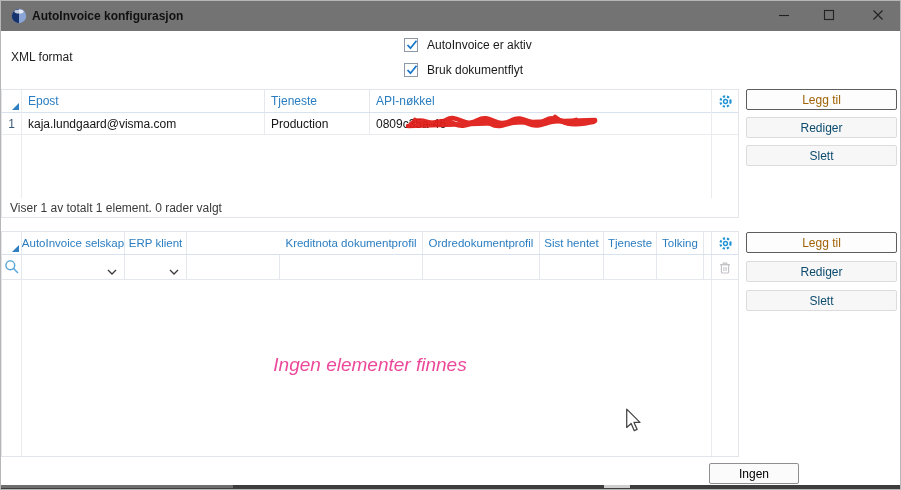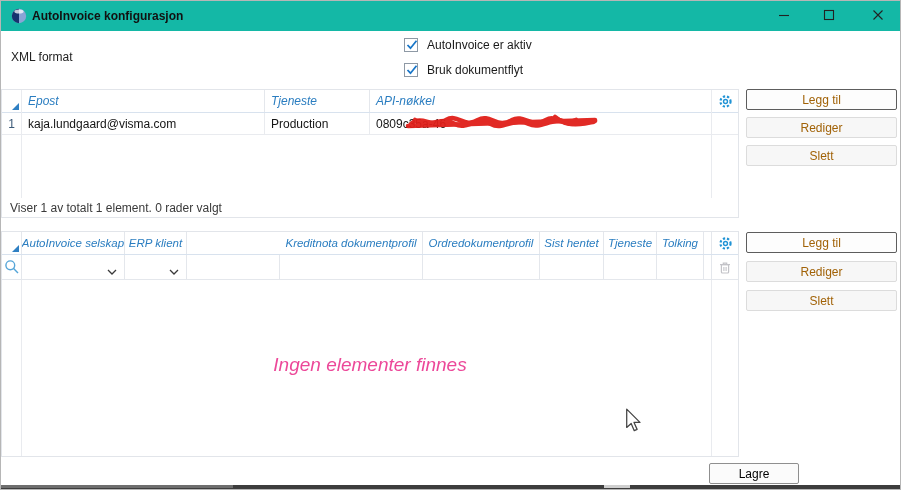--- a/index.html
+++ b/index.html
@@ -3,21 +3,21 @@
 <meta charset="utf-8">
 <style>
   * { margin:0; padding:0; box-sizing:border-box; }
   html,body { background:#f3f3f3; }
   .window {
     position:relative; width:901px; height:490px; background:#ffffff;
     font-family:"Liberation Sans", sans-serif; font-size:12px; color:#1a1a1a;
     border:1px solid #b6b6b6; overflow:hidden;
   }
   
-  .titlebar { position:absolute; left:0; top:0; width:100%; height:30px; background:#14b8a6; }
+  .titlebar { position:absolute; left:0; top:0; width:100%; height:30px; background:#737373; }
   .app-icon { position:absolute; left:10px; top:7px; width:16px; height:16px; }
   .title-text { position:absolute; left:31px; top:8px; font-weight:600; font-size:12px; color:#111; }
   .winbtn { position:absolute; top:0; width:34px; height:28px; display:flex; align-items:center; justify-content:center; }
   .winbtn.min { left:766px; } .winbtn.max { left:811px; } .winbtn.close { left:860px; }
   
   .lbl-xml { position:absolute; left:10px; top:49px; color:#222; }
   .select {
     position:absolute; left:128px; top:44px; width:149px; height:22px;
     border:1px solid #818181; background:#fff; display:flex; align-items:center;
     padding-left:6px; color:#111;
@@ -26,21 +26,21 @@
   .cb-row { position:absolute; left:403px; display:flex; align-items:center; gap:9px; height:16px; }
   .cb-row.r1 { top:36px; } .cb-row.r2 { top:61px; }
   .cb-box { width:14px; height:14px; border:1px solid #8e99a5; background:#fff; position:relative; flex:0 0 auto; }
   .cb-box svg { position:absolute; left:1px; top:0px; }
   
   .grid { position:absolute; background:#fff; border:1px solid #e2e5ea; }
   .g1 { left:0; top:88px; width:738px; height:110px; }
   .g2 { left:0; top:230px; width:738px; height:226px; }
   .hrow { position:absolute; left:0; top:0; right:0; height:23px; border-bottom:1px solid #d8e2ee; background:#fff; }
   .hcell { position:absolute; top:0; height:22px; border-right:1px solid #e4e7ec;
-           color:#2a7dc0; display:flex; align-items:center; padding:0 6px; white-space:nowrap; overflow:hidden;font-style:italic; }
+           color:#2a7dc0; display:flex; align-items:center; padding:0 6px; white-space:nowrap; overflow:hidden; }
   .g2 .hcell { justify-content:center; font-size:11.5px; padding:0 3px; }
   .corner-tri { position:absolute; right:2px; bottom:2px; width:0; height:0;
                 border-left:7px solid transparent; border-bottom:7px solid #2f80c3; }
   .drow { position:absolute; left:0; top:23px; right:0; height:22px; border-bottom:1px solid #e9ebef; }
   .dcell { position:absolute; top:0; height:21px; border-right:1px solid #e9ebef;
            display:flex; align-items:center; padding:0 6px; white-space:nowrap; overflow:hidden; color:#141414; }
   .rownum { color:#3c5a78; justify-content:center; }
   .vline { position:absolute; top:0; bottom:0; width:0; border-left:1px solid #e9ebef; }
   .frow { position:absolute; left:0; top:23px; right:0; height:25px; border-bottom:1px solid #e4e7ec; }
   .fcell { position:absolute; top:0; height:24px; border-right:1px solid #e4e7ec; background:#fff; }
@@ -48,21 +48,21 @@
   .gearbox { position:absolute; width:26px; height:22px; display:flex; align-items:center; justify-content:center; }
   .empty-text { position:absolute; left:0; top:122px; width:100%; text-align:center;
                 font-size:19px; font-style:italic; color:#ec4899; }
   .statusbar { position:absolute; left:0; top:197px; width:738px; height:20px;
                border:1px solid #e2e5ea; border-top:none; display:flex; align-items:center;
                padding-left:8px; color:#3a3a3a; background:#fff; }
   
   .btn { position:absolute; left:745px; width:151px; height:21px; border-radius:2px;
          display:flex; align-items:center; justify-content:center; font-size:12px; }
   .btn.primary { background:#fdfdfd; border:1px solid #5d5d5d; color:#a16207; }
-  .btn.disabled { background:#f7f7f7; border:1px solid #dcdcdc; color:#a16207; }
+  .btn.disabled { background:#f7f7f7; border:1px solid #dcdcdc; color:#0c4a6e; }
   .b1a { top:88px; } .b1b { top:116px; } .b1c { top:144px; }
   .b2a { top:231px; } .b2b { top:260px; } .b2c { top:289px; }
   .btn.footer { width:90px; height:21px; background:#fbfbfb; border:1px solid #8f8f8f; color:#000; }
   .save { left:708px; top:462px; } .cancel { left:806px; top:462px; }
   
   .scribble { position:absolute; left:404px; top:110px; pointer-events:none; }
   .cursor { position:absolute; left:624px; top:407px; pointer-events:none; }
   .bottombar { position:absolute; left:0; top:484px; width:901px; height:6px; background:#3d3d3d; }
   .bottombar .seg1 { position:absolute; left:0; top:0; width:232px; height:3px; background:#6e6e6e; }
   .bottombar .seg2 { position:absolute; left:603px; top:0; width:26px; height:3px; background:#cfcfcf; }
@@ -214,21 +214,21 @@
     </div>
     <div class="empty-text">Ingen elementer finnes</div>
     <div class="vline" style="left:19px;top:48px;"></div>
     <div class="vline" style="left:709px;top:48px;"></div>
   </div>
 
   <div class="btn primary b2a">Legg til</div>
   <div class="btn disabled b2b">Rediger</div>
   <div class="btn disabled b2c">Slett</div>
 
-  <div class="btn footer save">Lagre</div>
+  <div class="btn footer save">Ingen</div>
 
   <svg class="cursor" width="16" height="24" viewBox="0 0 13 21">
     <path d="M1 1 L1 17 L4.9 13.5 L7.6 19.8 L10.1 18.7 L7.4 12.6 L12.6 12.6 Z" fill="#ffffff" stroke="#444" stroke-width="1.1" stroke-linejoin="round"></path>
   </svg>
 
   <div class="bottombar">
     <div class="seg1"></div>
     <div class="seg2"></div>
   </div>
 

